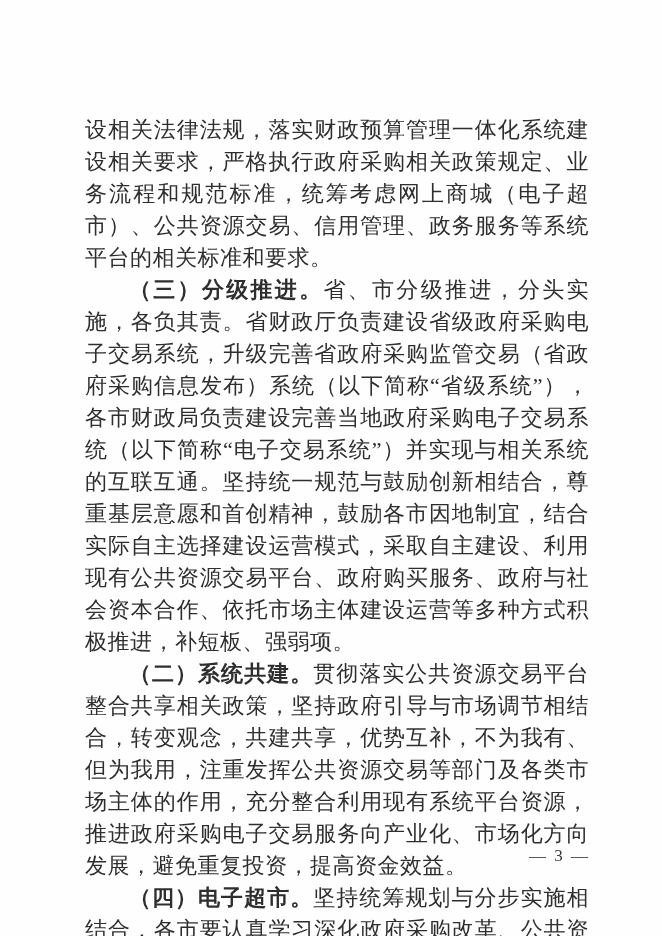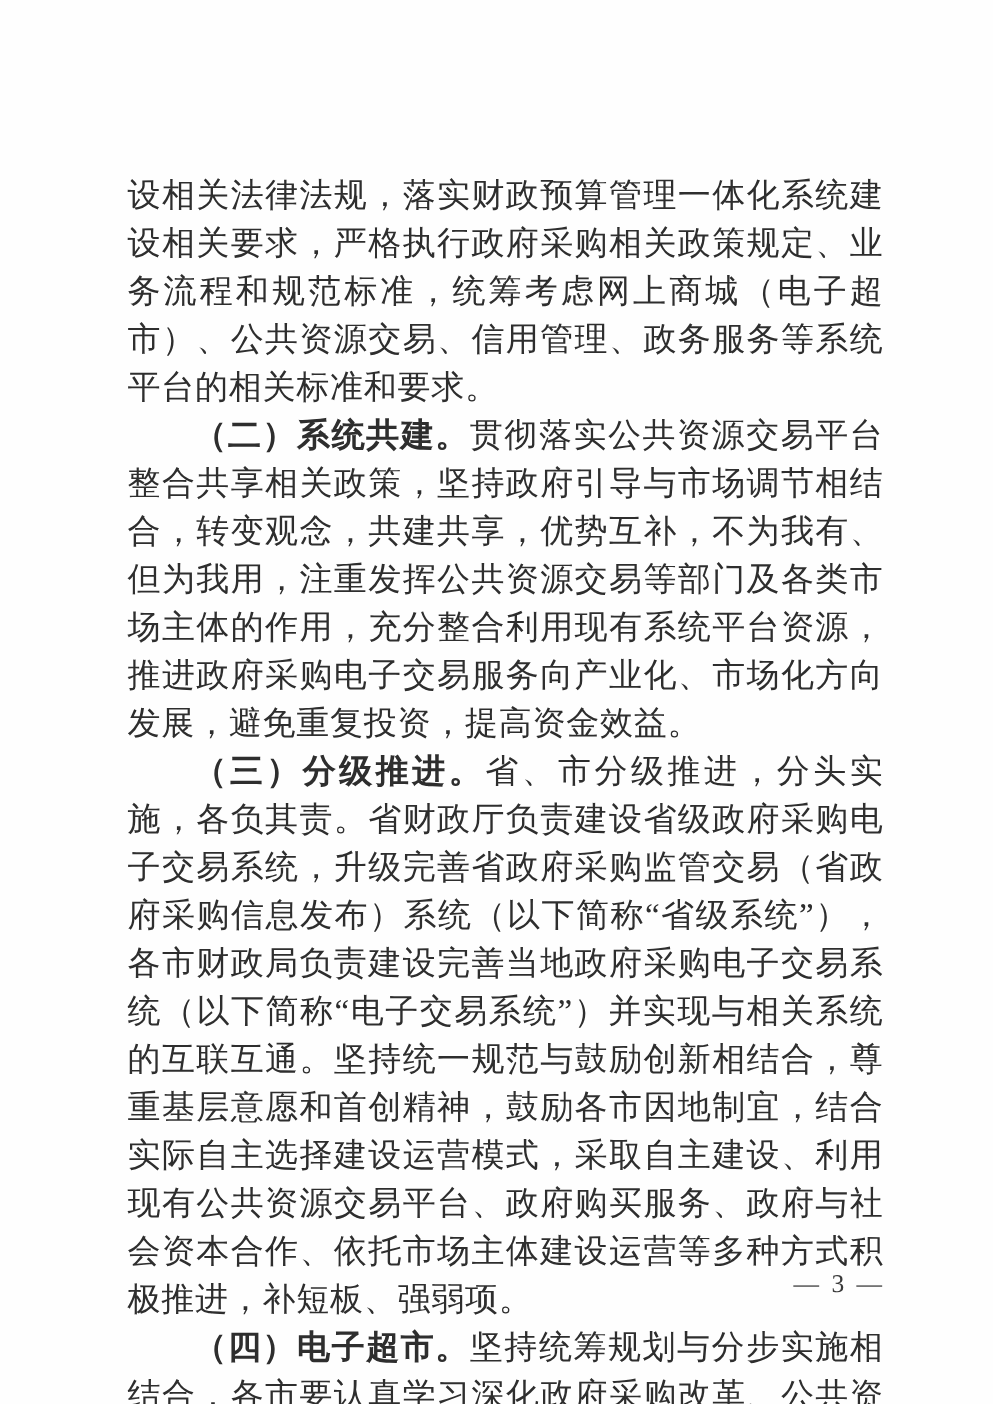--- a/index.html
+++ b/index.html
@@ -45,20 +45,20 @@
     color: #3a3a3a;
   }
 </style>
 </head>
 <body>
 
 <div class="page">
   <div class="doc-body">
   <p><b></b><span>设相关法律法规，落实财政预算管理一体化系统建设相关要求，严格执行政府采购相关政策规定、业务流程和规范标准，统筹考虑网上商城（电子超市）、公共资源交易、信用管理、政务服务等系统平台的相关标准和要求。</span></p>
 
+  <p class="indent"><b>（三）分级推进。</b><span>省、市分级推进，分头实施，各负其责。省财政厅负责建设省级政府采购电子交易系统，升级完善省政府采购监管交易（省政府采购信息发布）系统（以下简称“省级系统”），各市财政局负责建设完善当地政府采购电子交易系统（以下简称“电子交易系统”）并实现与相关系统的互联互通。坚持统一规范与鼓励创新相结合，尊重基层意愿和首创精神，鼓励各市因地制宜，结合实际自主选择建设运营模式，采取自主建设、利用现有公共资源交易平台、政府购买服务、政府与社会资本合作、依托市场主体建设运营等多种方式积极推进，补短板、强弱项。</span></p>
+
   <p class="indent"><b>（二）系统共建。</b><span>贯彻落实公共资源交易平台整合共享相关政策，坚持政府引导与市场调节相结合，转变观念，共建共享，优势互补，不为我有、但为我用，注重发挥公共资源交易等部门及各类市场主体的作用，充分整合利用现有系统平台资源，推进政府采购电子交易服务向产业化、市场化方向发展，避免重复投资，提高资金效益。</span></p>
-
-  <p class="indent"><b>（三）分级推进。</b><span>省、市分级推进，分头实施，各负其责。省财政厅负责建设省级政府采购电子交易系统，升级完善省政府采购监管交易（省政府采购信息发布）系统（以下简称“省级系统”），各市财政局负责建设完善当地政府采购电子交易系统（以下简称“电子交易系统”）并实现与相关系统的互联互通。坚持统一规范与鼓励创新相结合，尊重基层意愿和首创精神，鼓励各市因地制宜，结合实际自主选择建设运营模式，采取自主建设、利用现有公共资源交易平台、政府购买服务、政府与社会资本合作、依托市场主体建设运营等多种方式积极推进，补短板、强弱项。</span></p>
 
   <p class="indent"><b>（四）电子超市。</b><span>坚持统筹规划与分步实施相结合，各市要认真学习深化政府采购改革、公共资源交易平台整合共享等相关</span></p>
 </div>
   <div class="page-number">— 3 —</div>
 </div>
 
 </body></html>

